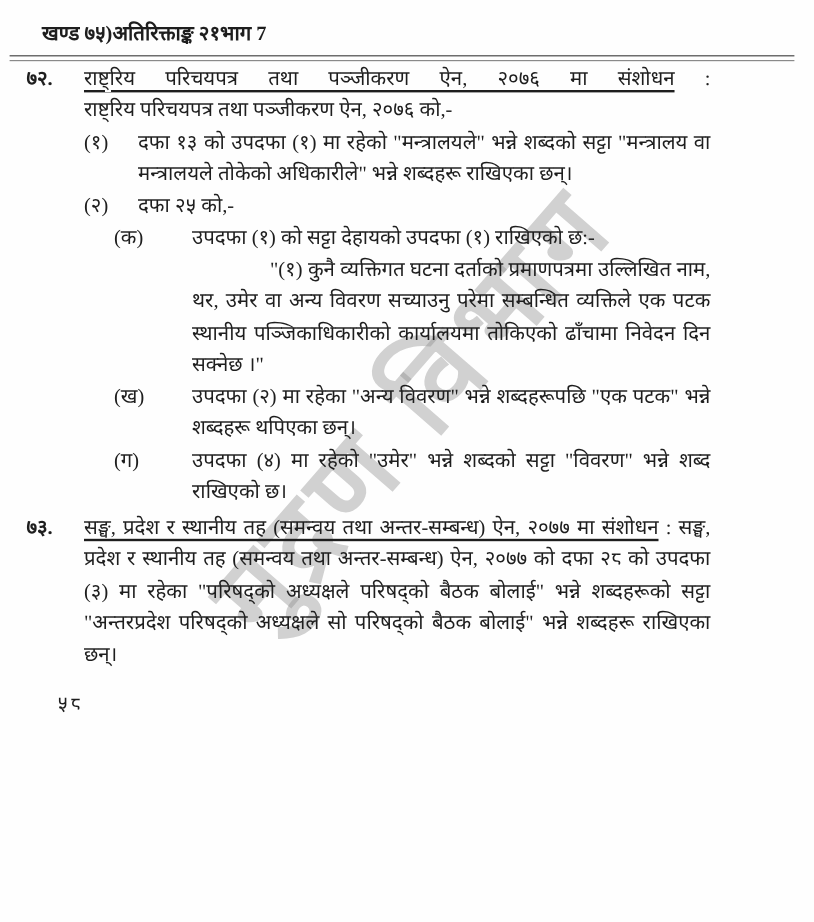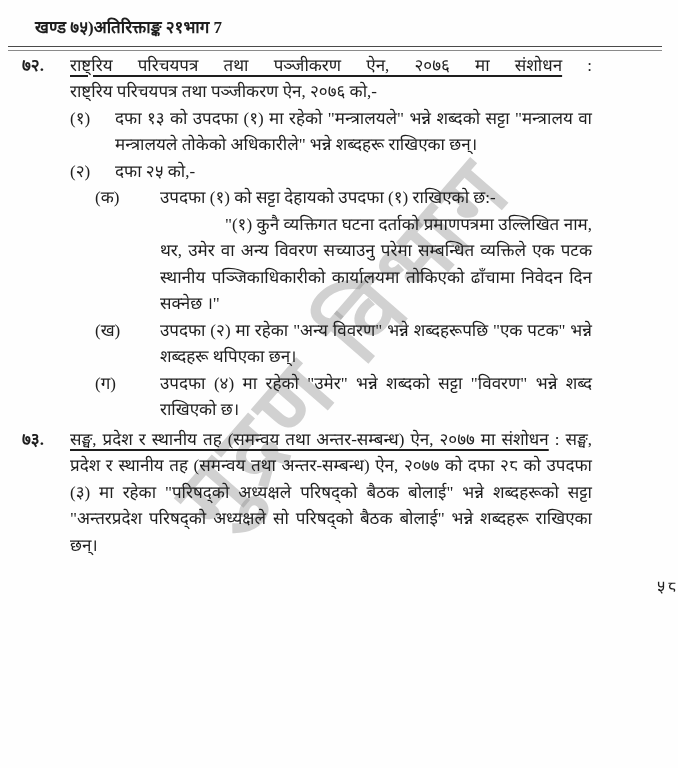--- a/index.html
+++ b/index.html
@@ -92,21 +92,21 @@
   .l2-marker { flex: none; width: 65px; }
   .l2-body { flex: none; width: 432px; }
   .l2-text { text-align: justify; }
   .quote-block { text-align: justify; text-indent: 65px; }
 
   .sec-73 { margin-top: 3px; }
   .s73-flow { text-align: justify; }
 
   .page-number {
     margin-top: 15px;
-    text-align: right;
+    text-align: left;
     font-size: 16.5px;
     letter-spacing: 2px;
     margin-left: 48px;
   }
 </style>
 </head>
 <body>
 
 <div class="page">
 

